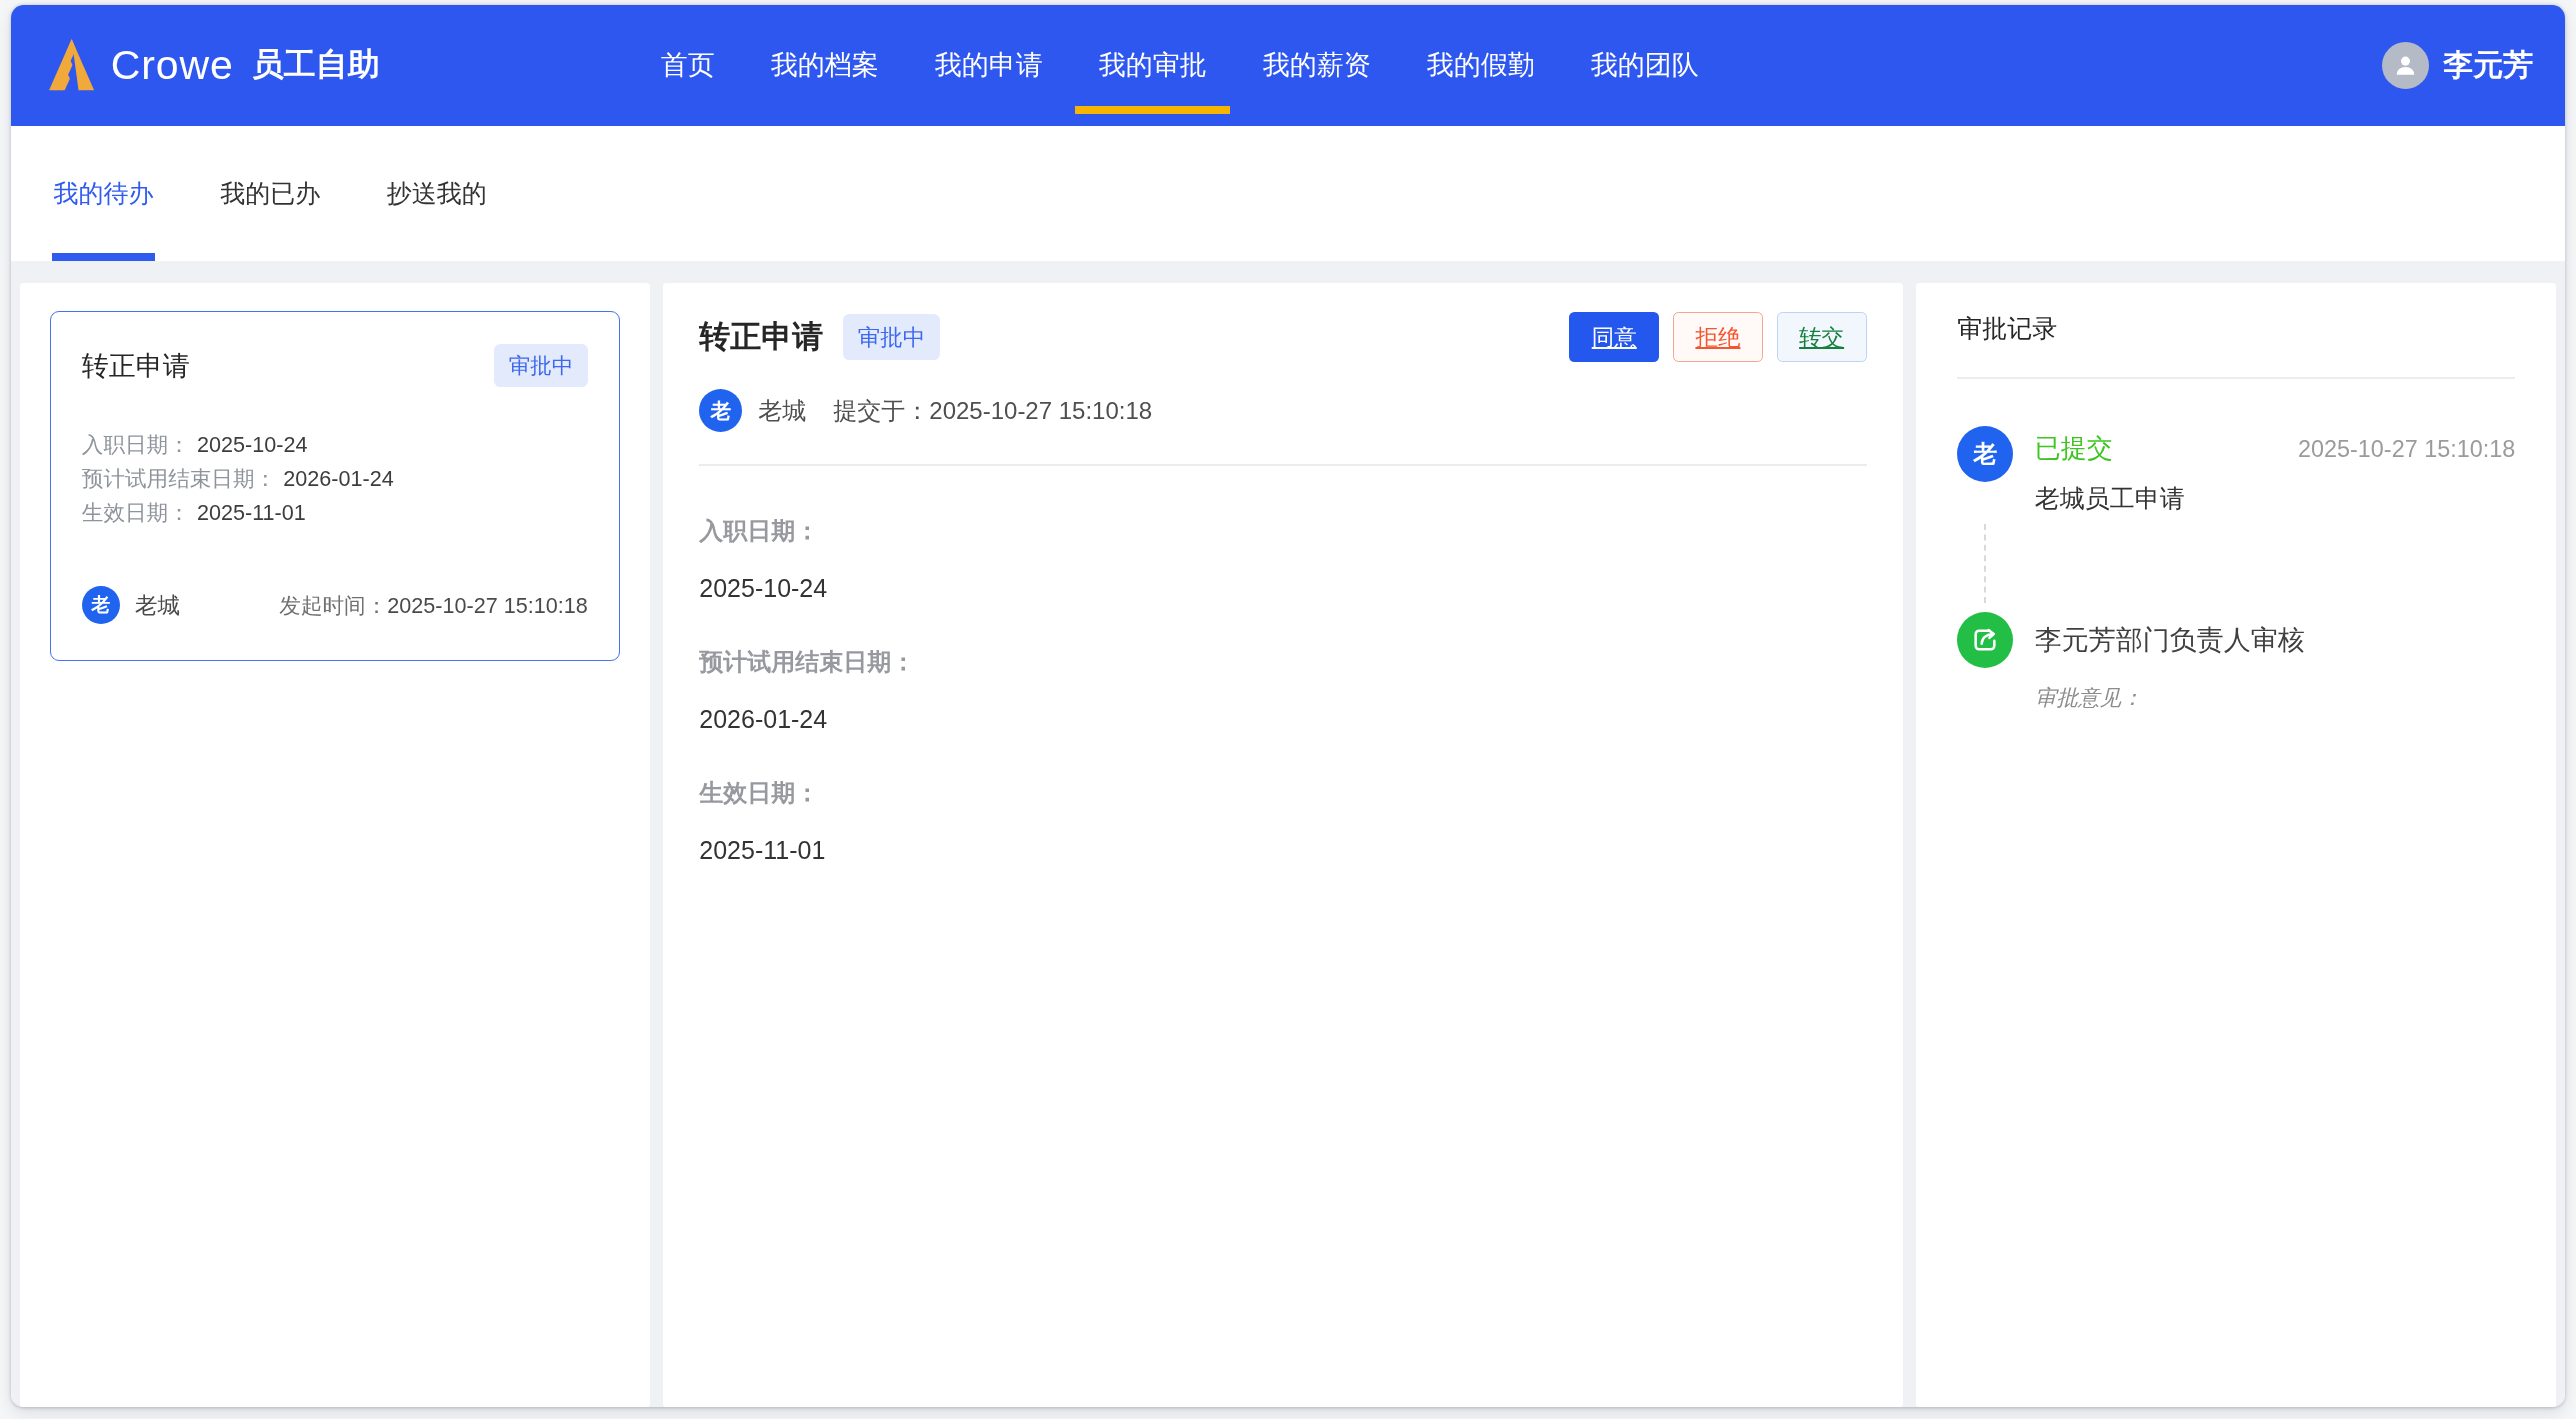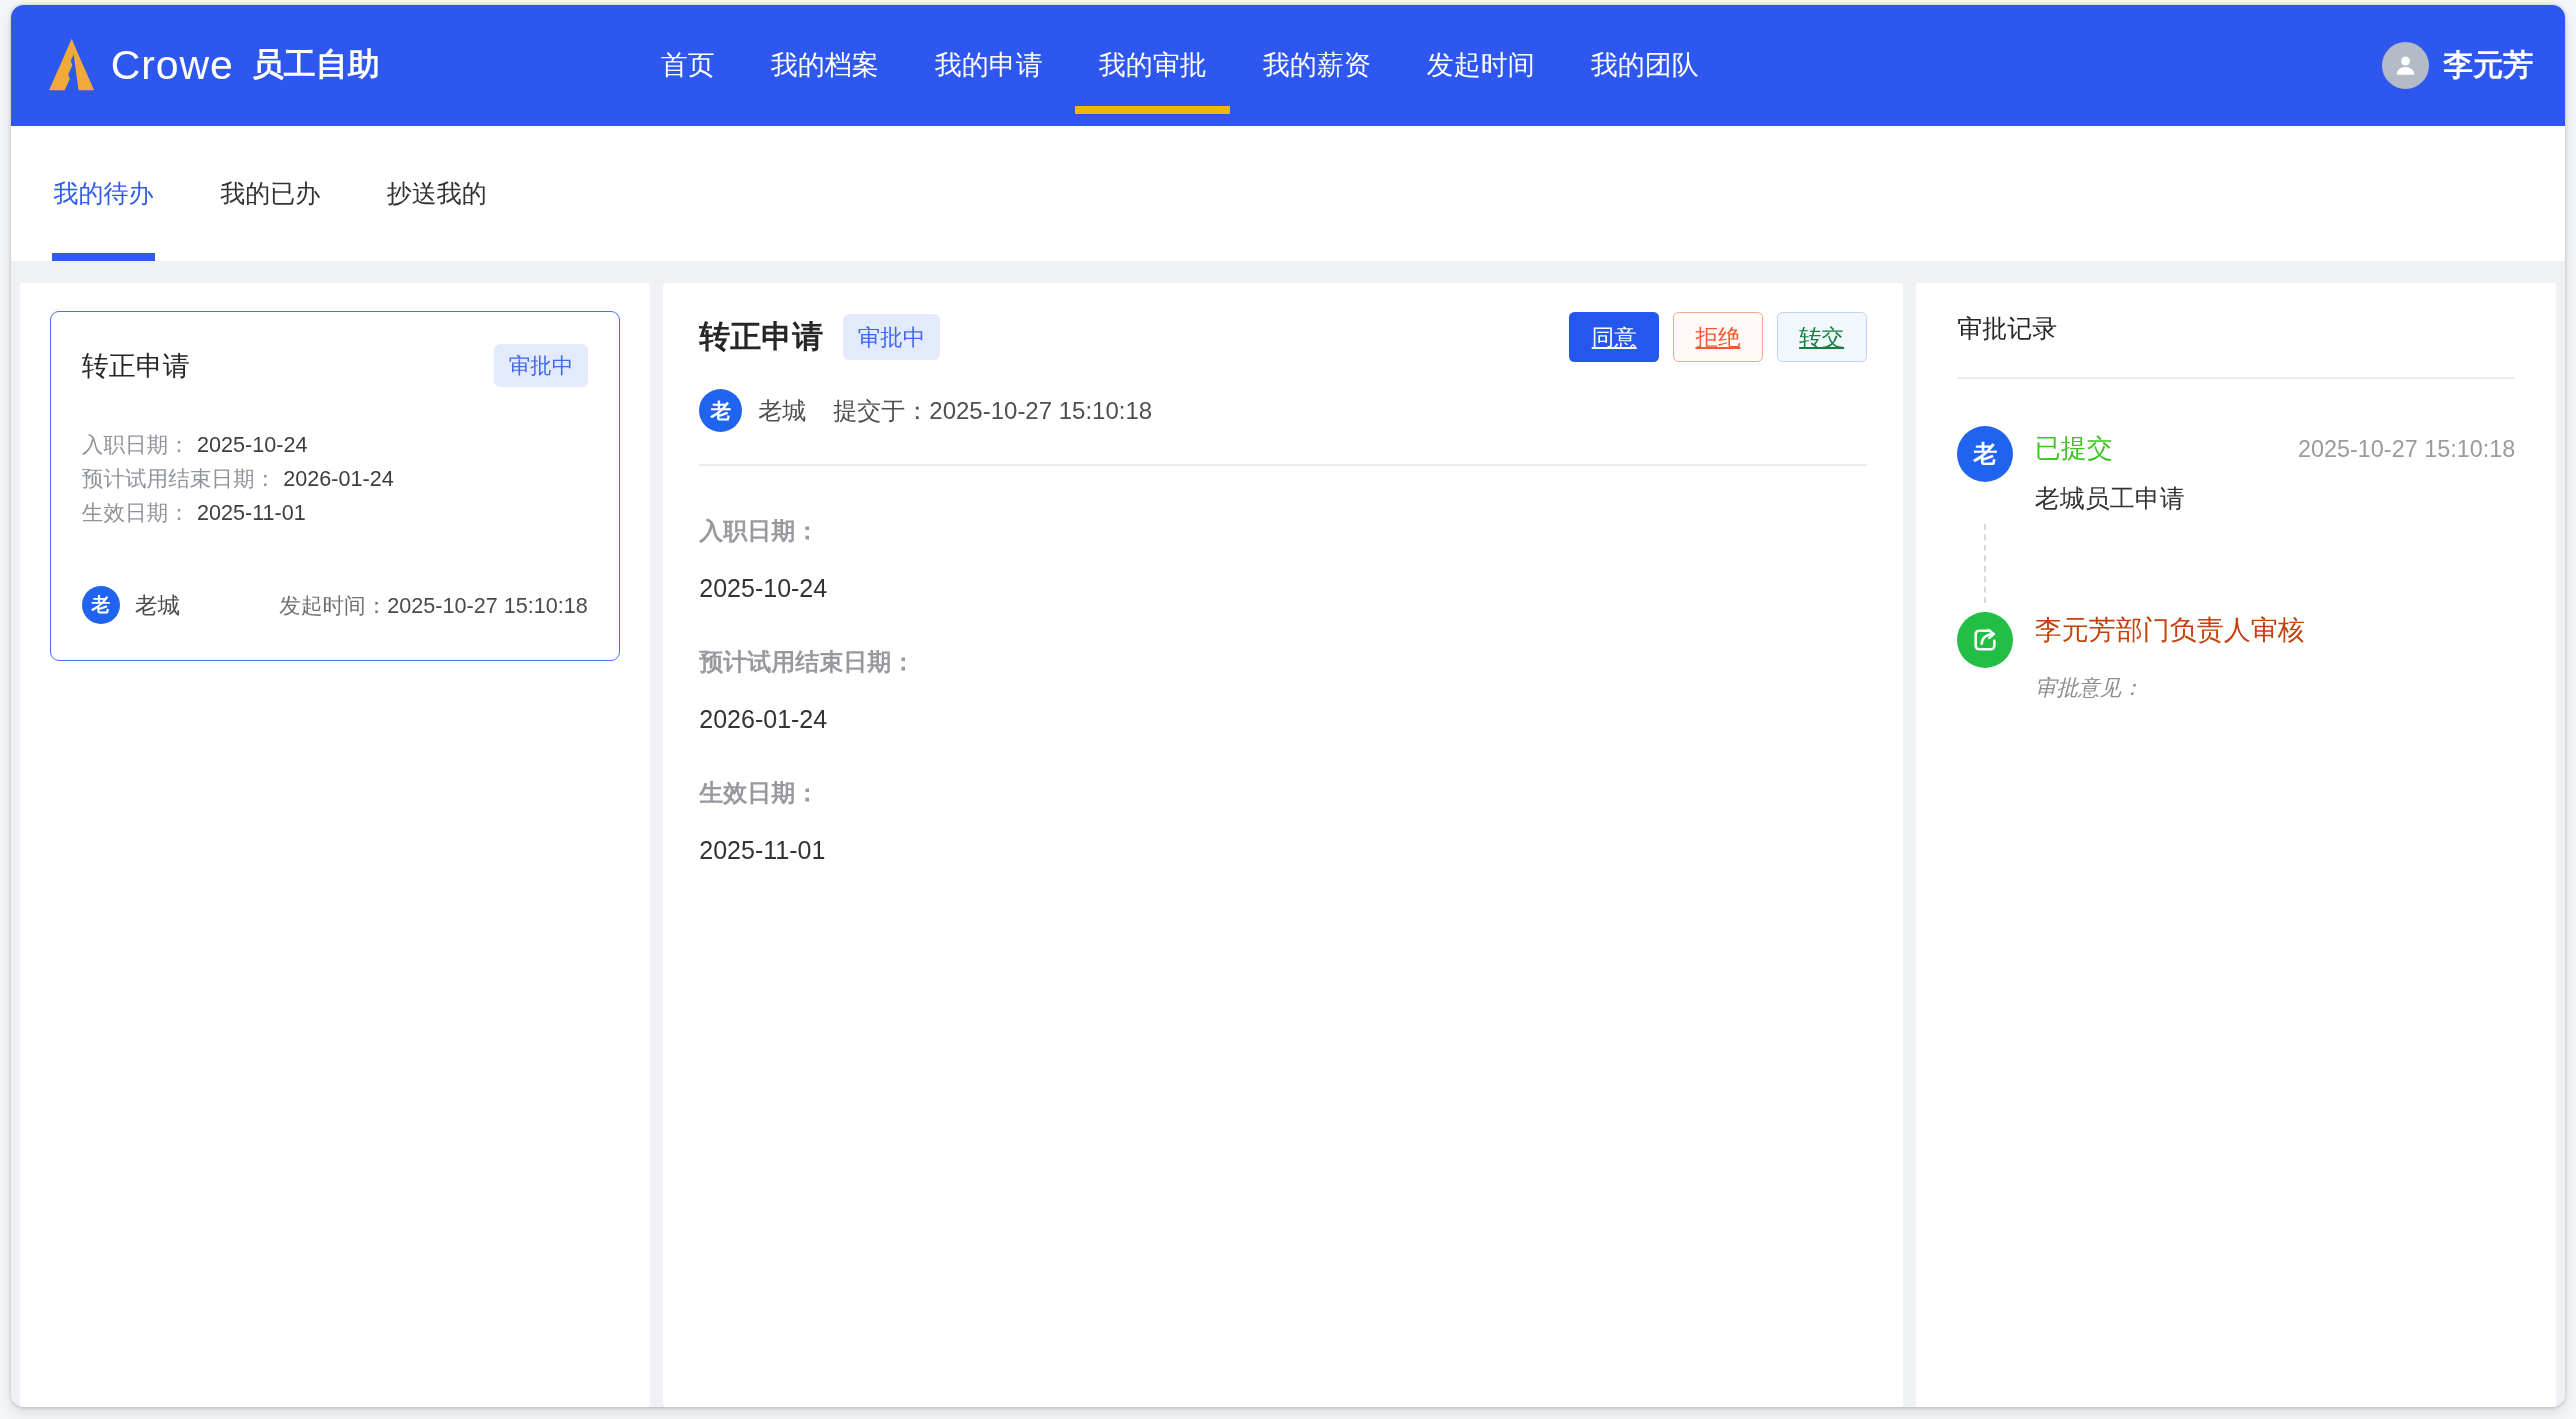--- a/index.html
+++ b/index.html
@@ -122,21 +122,21 @@
   .tl-desc { font-size:25px; color:#333; margin-top:16px; }
   .tl-connector {
     width:0; border-left:2.7px dashed #D9D9D9; height:79px;
     margin:9px 0 9px 27px;
   }
   .tl-icon {
     width:56px; height:56px; border-radius:50%; background:#22BE46;
     display:flex; align-items:center; justify-content:center; flex-shrink:0;
   }
   .tl-icon svg { width:32px; height:32px; }
-  .tl-step-title { font-size:27px; color:#c2410c; margin-top:0; }
+  .tl-step-title { font-size:27px; color:#404040; margin-top:10px; }
   .tl-comment { font-size:21.6px; color:#8C8C8C; margin-top:25px;font-style:italic; }
 </style>
 </head>
 <body>
 
 <div class="app">
 
   <header class="nav">
     <div class="brand">
       <svg viewBox="0 0 60 64" aria-hidden="true">
@@ -150,21 +150,21 @@
       <span class="brand-name">Crowe</span>
       <span class="brand-product">员工自助</span>
     </div>
 
     <nav class="menu">
       <div class="menu-item">首页</div>
       <div class="menu-item">我的档案</div>
       <div class="menu-item">我的申请</div>
       <div class="menu-item active">我的审批</div>
       <div class="menu-item">我的薪资</div>
-      <div class="menu-item">发起时间</div>
+      <div class="menu-item">我的假勤</div>
       <div class="menu-item">我的团队</div>
     </nav>
 
     <div class="user">
       <span class="user-avatar">
         <svg viewBox="0 0 24 24" aria-hidden="true">
           <g fill="#ffffff">
             <circle cx="12" cy="8.6" r="3.5"></circle>
             <path d="M5.2 19.2 c0-3.8 3-6.1 6.8-6.1 s6.8 2.3 6.8 6.1 z"></path>
           </g>

